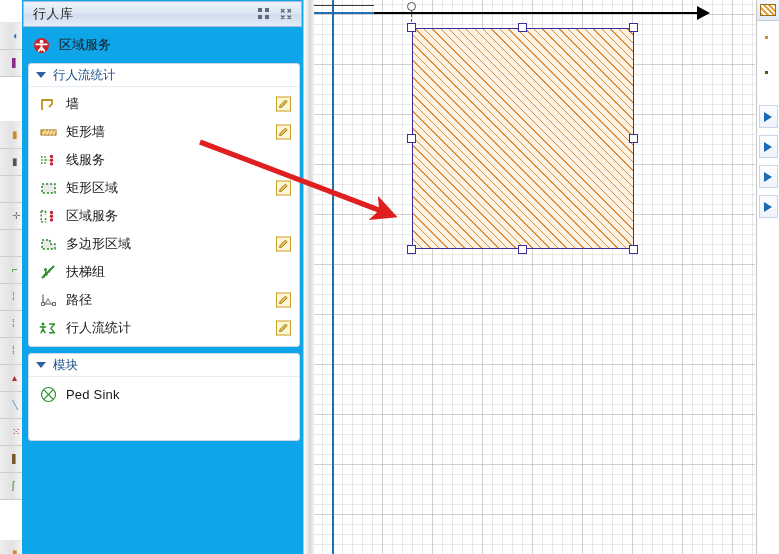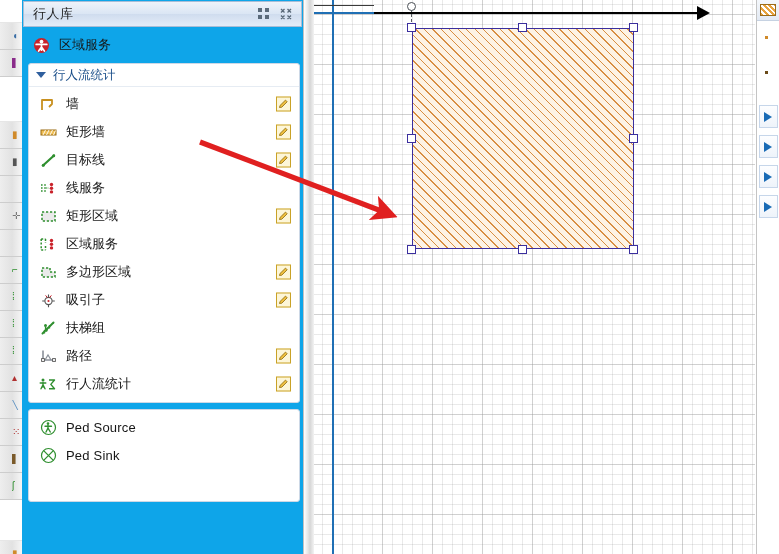--- a/index.html
+++ b/index.html
@@ -383,35 +383,20 @@
           </span>
           <span class="ilbl">矩形墙</span>
           <span class="pencil">
             <svg width="11" height="11" viewBox="0 0 11 11">
                 <path d="M1.5 9 L2 7 L7.5 1.6 L9.2 3.3 L3.8 8.7 Z" fill="#f0c040" stroke="#8a6a10" stroke-width=".8"></path>
               </svg>
           </span>
         </div>
 
 
-        <div class="item">
-          <span class="icon-box">
-            <svg width="17" height="15" viewBox="0 0 17 15">
-              <path d="M3 12.5 L14 2.5" stroke="#2f8f2f" stroke-width="2.2" stroke-linecap="round"></path>
-              <circle cx="3.3" cy="12.2" r="1.5" fill="#2f8f2f"></circle>
-              <circle cx="13.7" cy="2.8" r="1.5" fill="#2f8f2f"></circle>
-            </svg>
-          </span>
-          <span class="ilbl">目标线</span>
-          <span class="pencil">
-            <svg width="11" height="11" viewBox="0 0 11 11">
-                <path d="M1.5 9 L2 7 L7.5 1.6 L9.2 3.3 L3.8 8.7 Z" fill="#f0c040" stroke="#8a6a10" stroke-width=".8"></path>
-              </svg>
-          </span>
-        </div>
 
         <div class="item">
           <span class="icon-box">
             <svg width="18" height="15" viewBox="0 0 18 15">
               <path d="M2 4 H7 M2 7 H7 M2 10 H7" stroke="#2f8f2f" stroke-width="1.3" stroke-dasharray="1.6 1.6"></path>
               <path d="M7 7 H10" stroke="#2f8f2f" stroke-width="1" stroke-dasharray="1.4 1.2"></path>
               <circle cx="12.5" cy="3.5" r="1.7" fill="#c9222a"></circle>
               <circle cx="12.5" cy="7.2" r="1.7" fill="#c9222a"></circle>
               <circle cx="12.5" cy="10.9" r="1.7" fill="#c9222a"></circle>
             </svg>
@@ -452,36 +437,20 @@
             </svg>
           </span>
           <span class="ilbl">多边形区域</span>
           <span class="pencil">
             <svg width="11" height="11" viewBox="0 0 11 11">
                 <path d="M1.5 9 L2 7 L7.5 1.6 L9.2 3.3 L3.8 8.7 Z" fill="#f0c040" stroke="#8a6a10" stroke-width=".8"></path>
               </svg>
           </span>
         </div>
 
-        <div class="item">
-          <span class="icon-box">
-            <svg width="17" height="15" viewBox="0 0 17 15">
-              <circle cx="8.5" cy="8" r="3.6" fill="none" stroke="#555" stroke-width="1.1"></circle>
-              <circle cx="8.5" cy="8" r="1.1" fill="#c9222a"></circle>
-              <path d="M8.5 1.6 V4.2 M8.5 11.8 V14.2 M2.2 8 H4.8 M12.2 8 H14.8" stroke="#555" stroke-width="1.1"></path>
-              <path d="M5.6 2.4 L7.4 4.6 M11.4 2.4 L9.6 4.6" stroke="#c9222a" stroke-width="1"></path>
-            </svg>
-          </span>
-          <span class="ilbl">吸引子</span>
-          <span class="pencil">
-            <svg width="11" height="11" viewBox="0 0 11 11">
-                <path d="M1.5 9 L2 7 L7.5 1.6 L9.2 3.3 L3.8 8.7 Z" fill="#f0c040" stroke="#8a6a10" stroke-width=".8"></path>
-              </svg>
-          </span>
-        </div>
 
         <div class="item">
           <span class="icon-box">
             <svg width="17" height="16" viewBox="0 0 17 16">
               <path d="M2.5 13.5 L13.5 2.5" stroke="#2f8f2f" stroke-width="2" stroke-linecap="round"></path>
               <path d="M4.5 13.5 V10 M7 11 V7.5 M9.5 8.5 V5" stroke="#2f8f2f" stroke-width="1.3"></path>
               <circle cx="5.5" cy="5.5" r="1.5" fill="#2f8f2f"></circle>
               <path d="M5.5 7 V10 M4 11.6 L5.5 9.6 L7 11.6" stroke="#2f8f2f" stroke-width="1.2" fill="none"></path>
             </svg>
           </span>
@@ -519,32 +488,26 @@
                 <path d="M1.5 9 L2 7 L7.5 1.6 L9.2 3.3 L3.8 8.7 Z" fill="#f0c040" stroke="#8a6a10" stroke-width=".8"></path>
               </svg>
           </span>
         </div>
 
 
       </div>
     </div>
 
     <div class="group" style="margin-top:6px">
+      <div class="group-head">
+        <span class="tri"></span>
+        <span class="ghl">模块</span>
+      </div>
       <div class="group-body">
 
-        <div class="item">
-          <span class="icon-box">
-            <svg width="17" height="17" viewBox="0 0 17 17">
-              <circle cx="8.5" cy="8.5" r="7" fill="none" stroke="#2f8f2f" stroke-width="1.2"></circle>
-              <circle cx="8" cy="4.6" r="1.3" fill="#2f8f2f"></circle>
-              <path d="M5 7.2 H11.5 M8 6.2 V10 M8 9 L6 13 M8 9 L10.3 13" stroke="#2f8f2f" stroke-width="1.4" stroke-linecap="round" fill="none"></path>
-            </svg>
-          </span>
-          <span class="ilbl en">Ped Source</span>
-        </div>
 
         <div class="item">
           <span class="icon-box">
             <svg width="17" height="17" viewBox="0 0 17 17">
               <circle cx="8.5" cy="8.5" r="7" fill="none" stroke="#2f8f2f" stroke-width="1.2"></circle>
               <path d="M3.9 3.9 L13.1 13.1 M13.1 3.9 L3.9 13.1" stroke="#2f8f2f" stroke-width="1.3"></path>
             </svg>
           </span>
           <span class="ilbl en">Ped Sink</span>
         </div>

